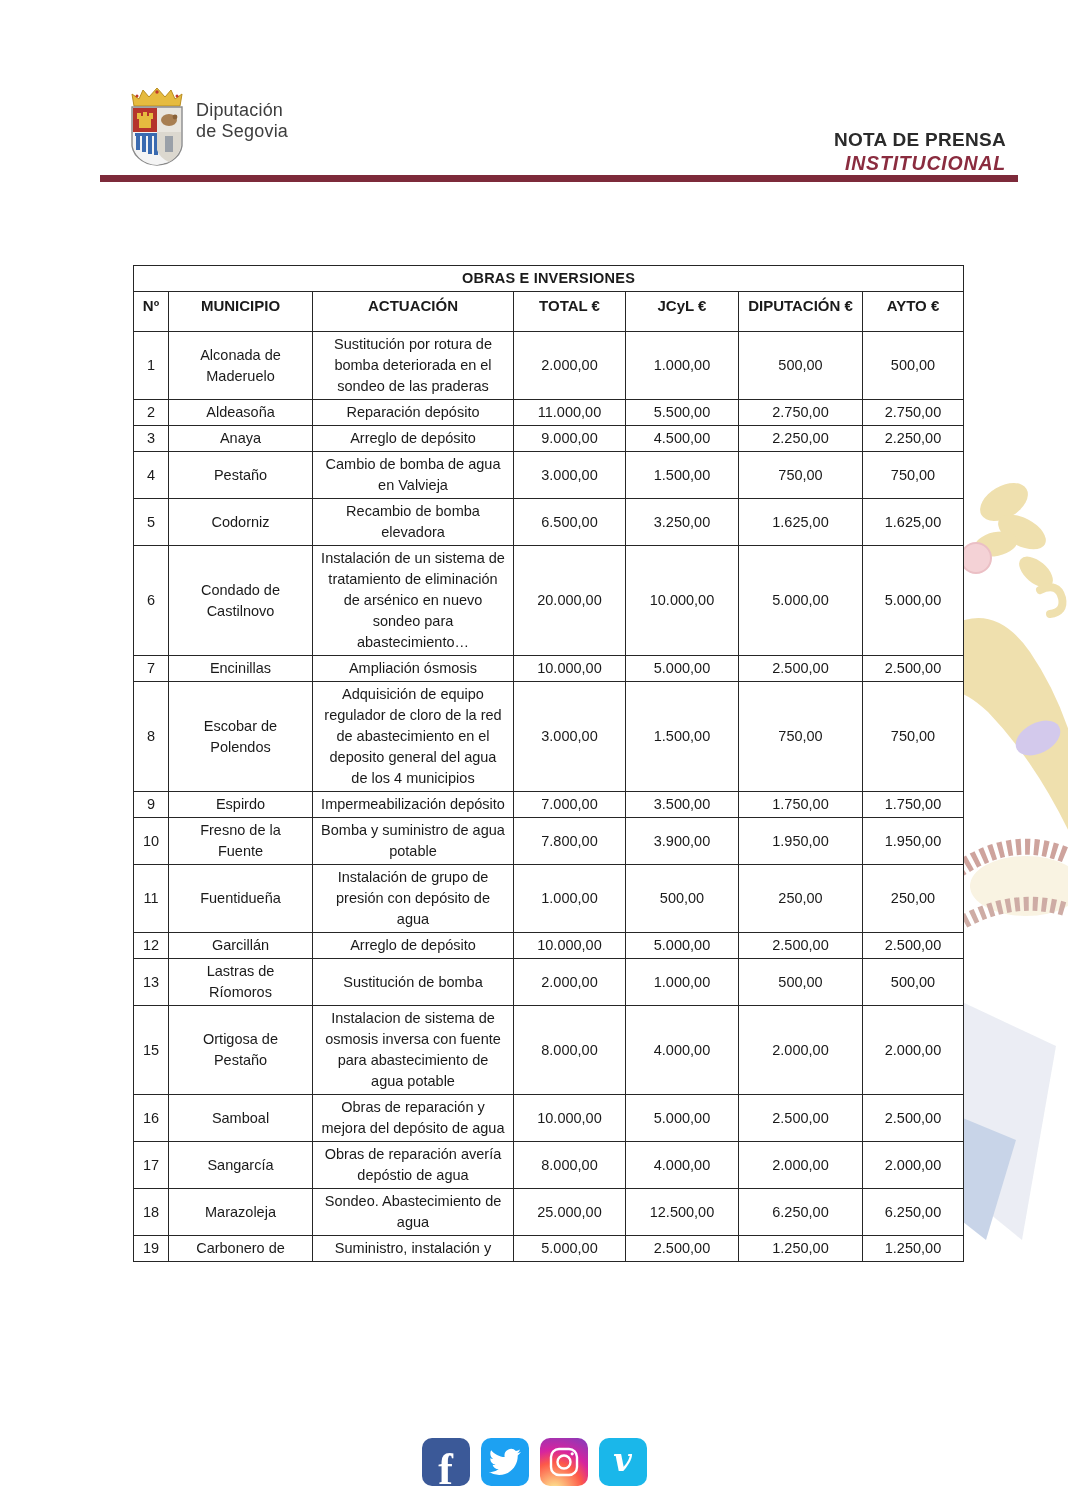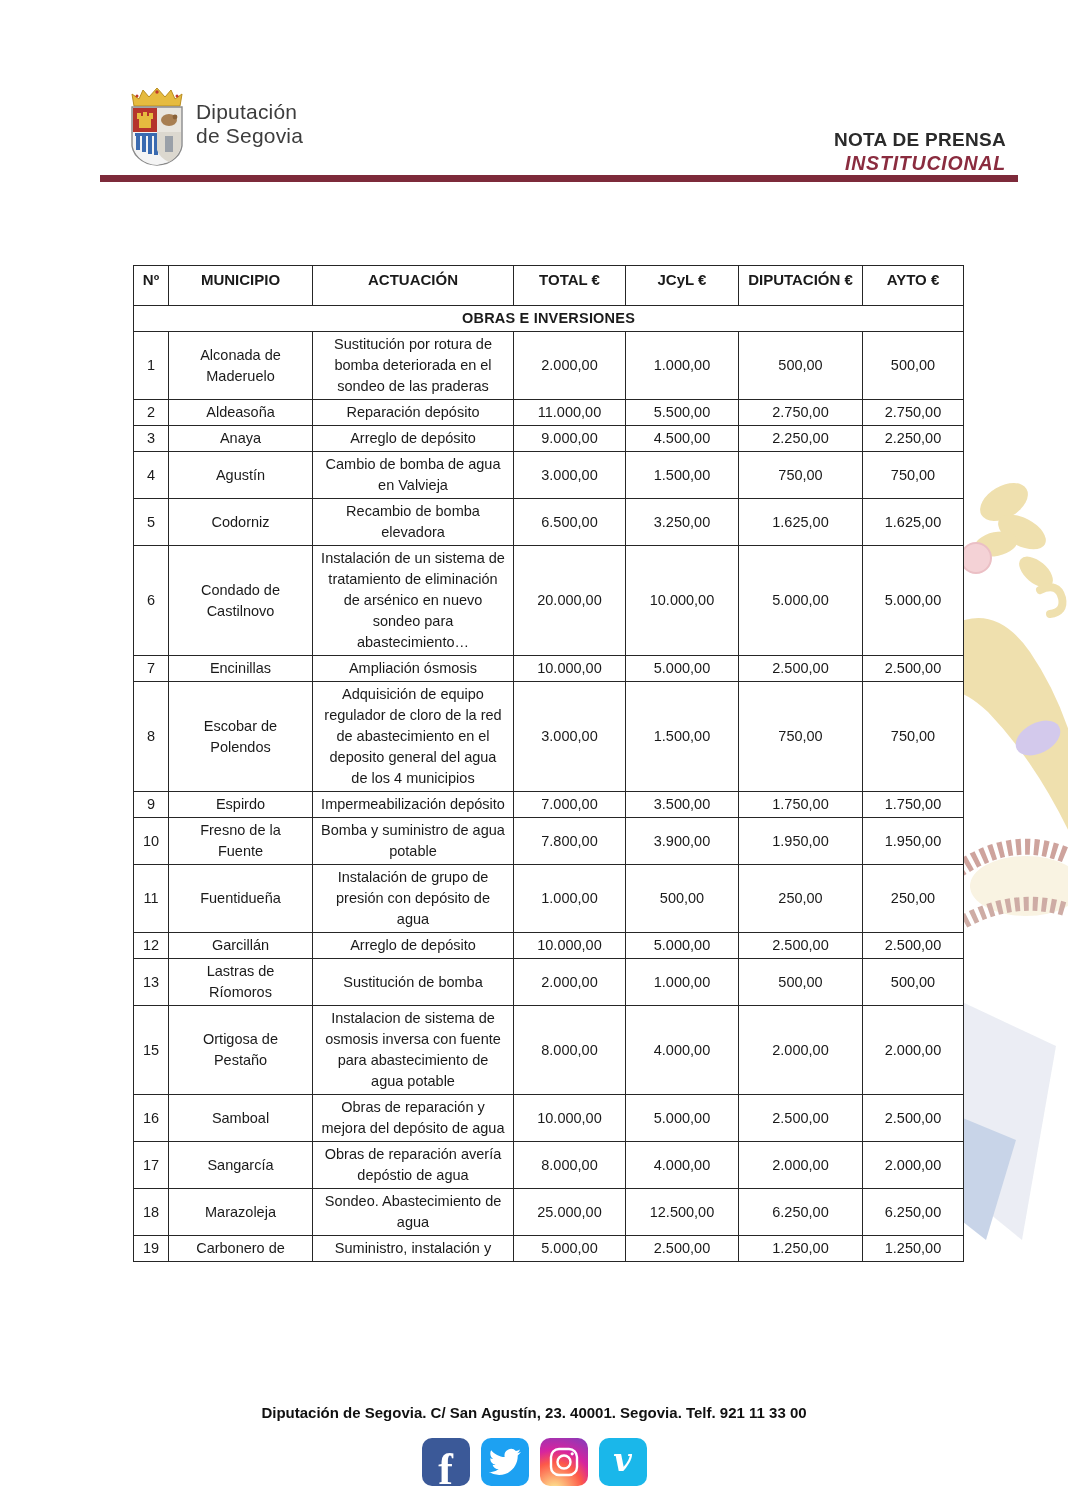--- a/index.html
+++ b/index.html
@@ -20,21 +20,21 @@
     position: absolute;
     left: 128px;
     top: 86px;
     display: flex;
     align-items: flex-start;
     gap: 10px;
   }
   .logo-svg { width: 58px; height: 80px; display: block; }
   .logo-text {
     padding-top: 14px;
-    font-size: 21px;
+    font-size: 18px;
     line-height: 1.14;
     color: #3d3d3d;
     letter-spacing: 0.2px;
   }
   .press {
     position: absolute;
     top: 129px;
     right: 62px;
     text-align: right;
     font-weight: bold;
@@ -241,31 +241,31 @@
         <col style="width:35px">
           <col style="width:144px">
           <col style="width:201px">
         <col style="width:112px">
           <col style="width:113px">
           <col style="width:124px">
           <col style="width:101px">
       </colgroup>
       <tbody>
           <tr>
+        <td colspan="7" class="title-cell">OBRAS E INVERSIONES</td>
+      </tr>
+      <tr>
         <th>Nº</th>
         <th>MUNICIPIO</th>
         <th>ACTUACIÓN</th>
         <th>TOTAL €</th>
         <th>JCyL €</th>
         <th>DIPUTACIÓN €</th>
         <th>AYTO €</th>
       </tr>
-      <tr>
-        <td colspan="7" class="title-cell">OBRAS E INVERSIONES</td>
-      </tr>
       </tbody>
         <tbody>
     <tr>
       <td class="c-num">1</td>
       <td class="c-mun">Alconada de Maderuelo</td>
       <td class="c-act">Sustitución por rotura de bomba deteriorada en el sondeo de las praderas</td>
       <td class="c-eur">2.000,00</td>
       <td class="c-eur">1.000,00</td>
       <td class="c-eur">500,00</td>
       <td class="c-eur">500,00</td>
@@ -286,21 +286,21 @@
       <td class="c-mun">Anaya</td>
       <td class="c-act">Arreglo de depósito</td>
       <td class="c-eur">9.000,00</td>
       <td class="c-eur">4.500,00</td>
       <td class="c-eur">2.250,00</td>
       <td class="c-eur">2.250,00</td>
     </tr>
 
     <tr>
       <td class="c-num">4</td>
-      <td class="c-mun">Agustín</td>
+      <td class="c-mun">Pestaño</td>
       <td class="c-act">Cambio de bomba de agua en Valvieja</td>
       <td class="c-eur">3.000,00</td>
       <td class="c-eur">1.500,00</td>
       <td class="c-eur">750,00</td>
       <td class="c-eur">750,00</td>
     </tr>
 
     <tr>
       <td class="c-num">5</td>
       <td class="c-mun">Codorniz</td>
@@ -438,21 +438,20 @@
       <td class="c-act">Suministro, instalación y</td>
       <td class="c-eur">5.000,00</td>
       <td class="c-eur">2.500,00</td>
       <td class="c-eur">1.250,00</td>
       <td class="c-eur">1.250,00</td>
     </tr>
   </tbody>
     </table>
   </div>
 
-  <div class="footer-address">Diputación de Segovia. C/ San Agustín, 23. 40001. Segovia. Telf. 921 11 33 00</div>
 
   <div class="social-row">
     <div class="social social-facebook">
       <span class="fb-f">f</span>
     </div>
     <div class="social social-twitter">
       <svg width="32" height="32" viewBox="0 0 24 24" fill="#ffffff">
         <path d="M23.953 4.57a10 10 0 01-2.825.775 4.958 4.958 0 002.163-2.723c-.951.555-2.005.959-3.127 1.184a4.92 4.92 0 00-8.384 4.482C7.69 8.095 4.067 6.13 1.64 3.162a4.822 4.822 0 00-.666 2.475c0 1.71.87 3.213 2.188 4.096a4.904 4.904 0 01-2.228-.616v.06a4.923 4.923 0 003.946 4.827 4.996 4.996 0 01-2.212.085 4.936 4.936 0 004.604 3.417 9.867 9.867 0 01-6.102 2.105c-.39 0-.779-.023-1.17-.067a13.995 13.995 0 007.557 2.209c9.053 0 13.998-7.496 13.998-13.985 0-.21 0-.42-.015-.63A9.935 9.935 0 0024 4.59z"></path>
       </svg>
     </div>

